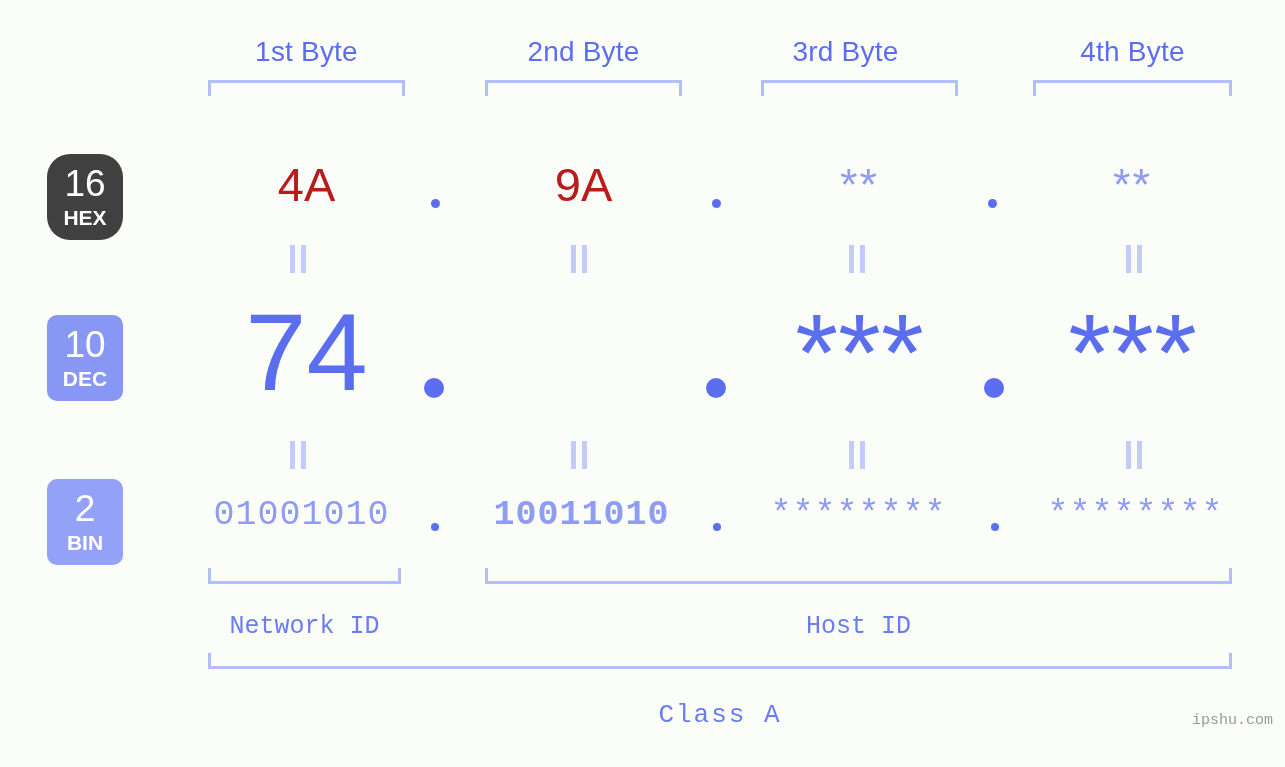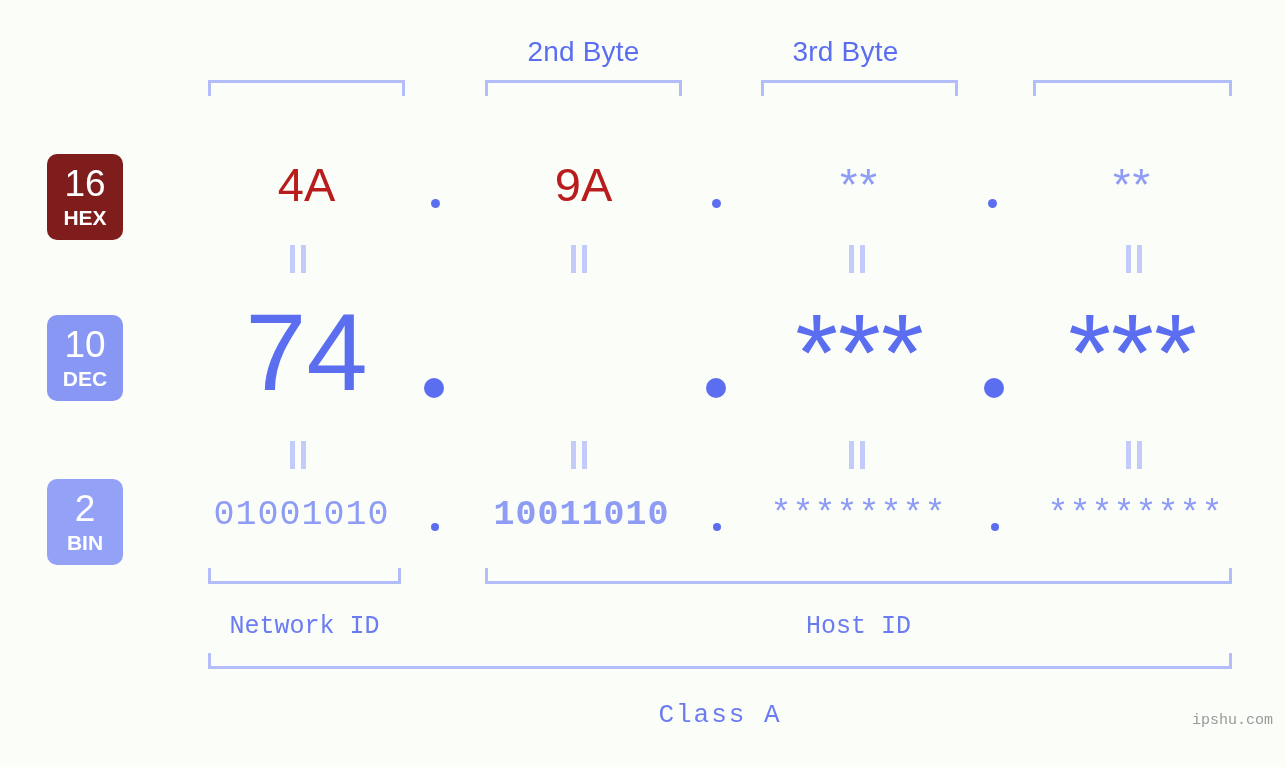--- a/index.html
+++ b/index.html
@@ -186,29 +186,31 @@
     color: #9a9a9a;
     font-family: "Liberation Mono", monospace;
     white-space: nowrap;
   }
 </style>
 </head>
 <body>
 
 <div class="stage">
 
+  <div class="byte-label" style="left:208px;width:197px;">1st Byte</div>
   <div class="byte-label" style="left:485px;width:197px;">2nd Byte</div>
   <div class="byte-label" style="left:747px;width:197px;">3rd Byte</div>
+  <div class="byte-label" style="left:1033px;width:199px;">4th Byte</div>
 
   <div class="bracket bracket-down" style="left:208px;top:80px;width:197px;"></div>
   <div class="bracket bracket-down" style="left:485px;top:80px;width:197px;"></div>
   <div class="bracket bracket-down" style="left:761px;top:80px;width:197px;"></div>
   <div class="bracket bracket-down" style="left:1033px;top:80px;width:199px;"></div>
 
-  <div class="badge" style="left:47px;top:154px;background:#7f1d1d;">
+  <div class="badge" style="left:47px;top:154px;background:#404040;border-radius:23px;">
     <span class="num">16</span>
     <span class="name">HEX</span>
   </div>
   <div class="badge" style="left:47px;top:315px;background:#8896f4;">
     <span class="num">10</span>
     <span class="name">DEC</span>
   </div>
   <div class="badge" style="left:47px;top:479px;background:#93a1f7;">
     <span class="num">2</span>
     <span class="name">BIN</span>

